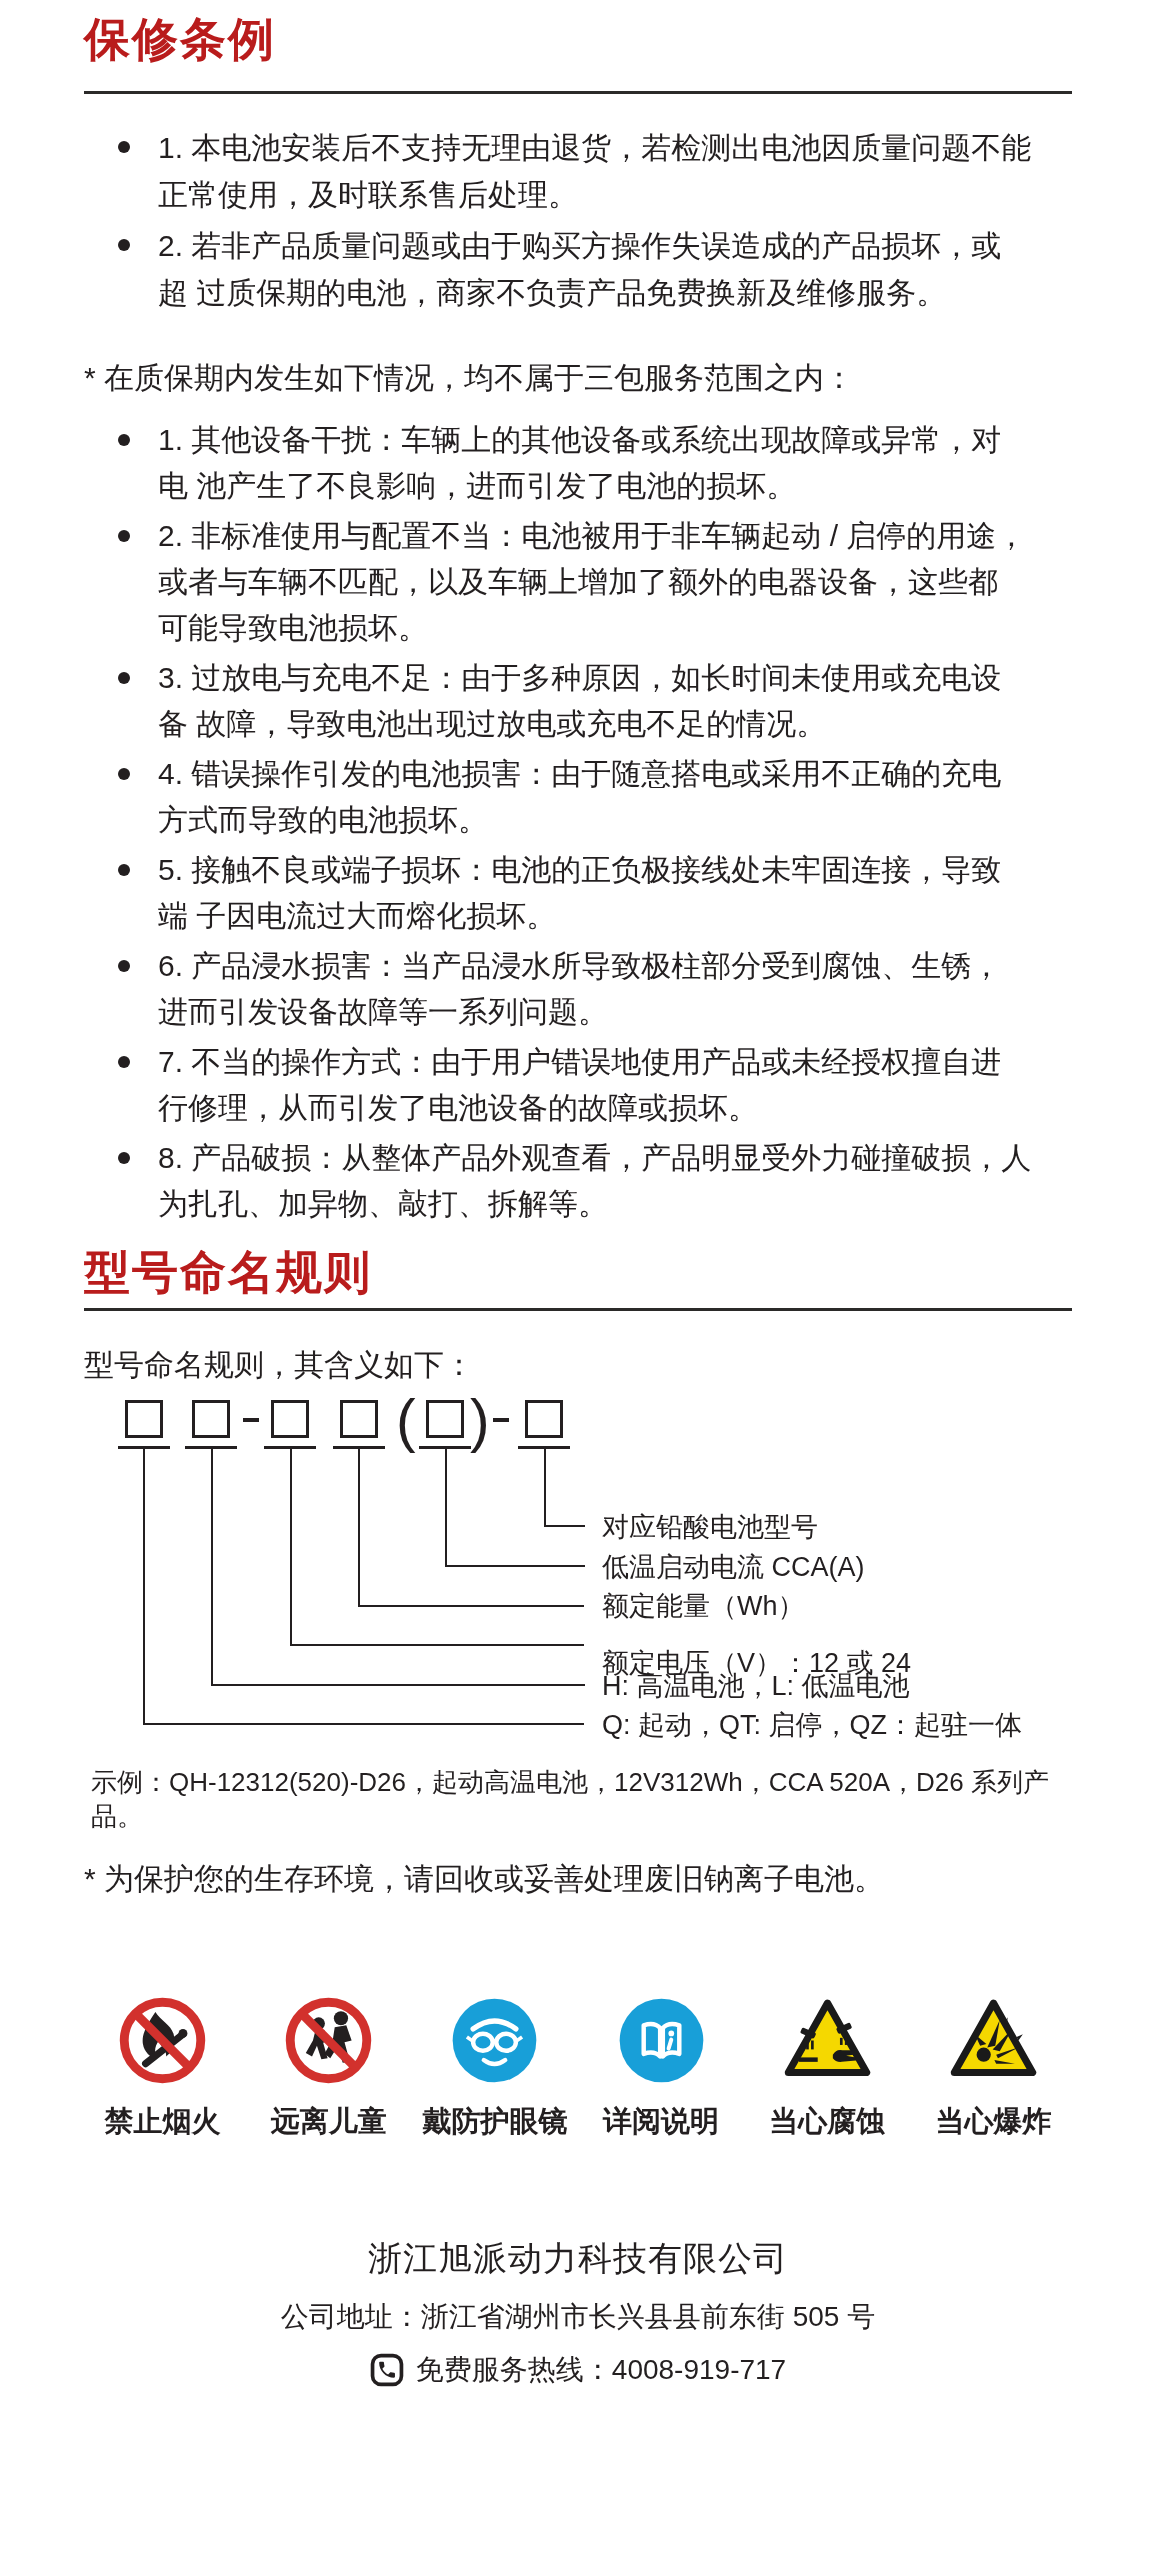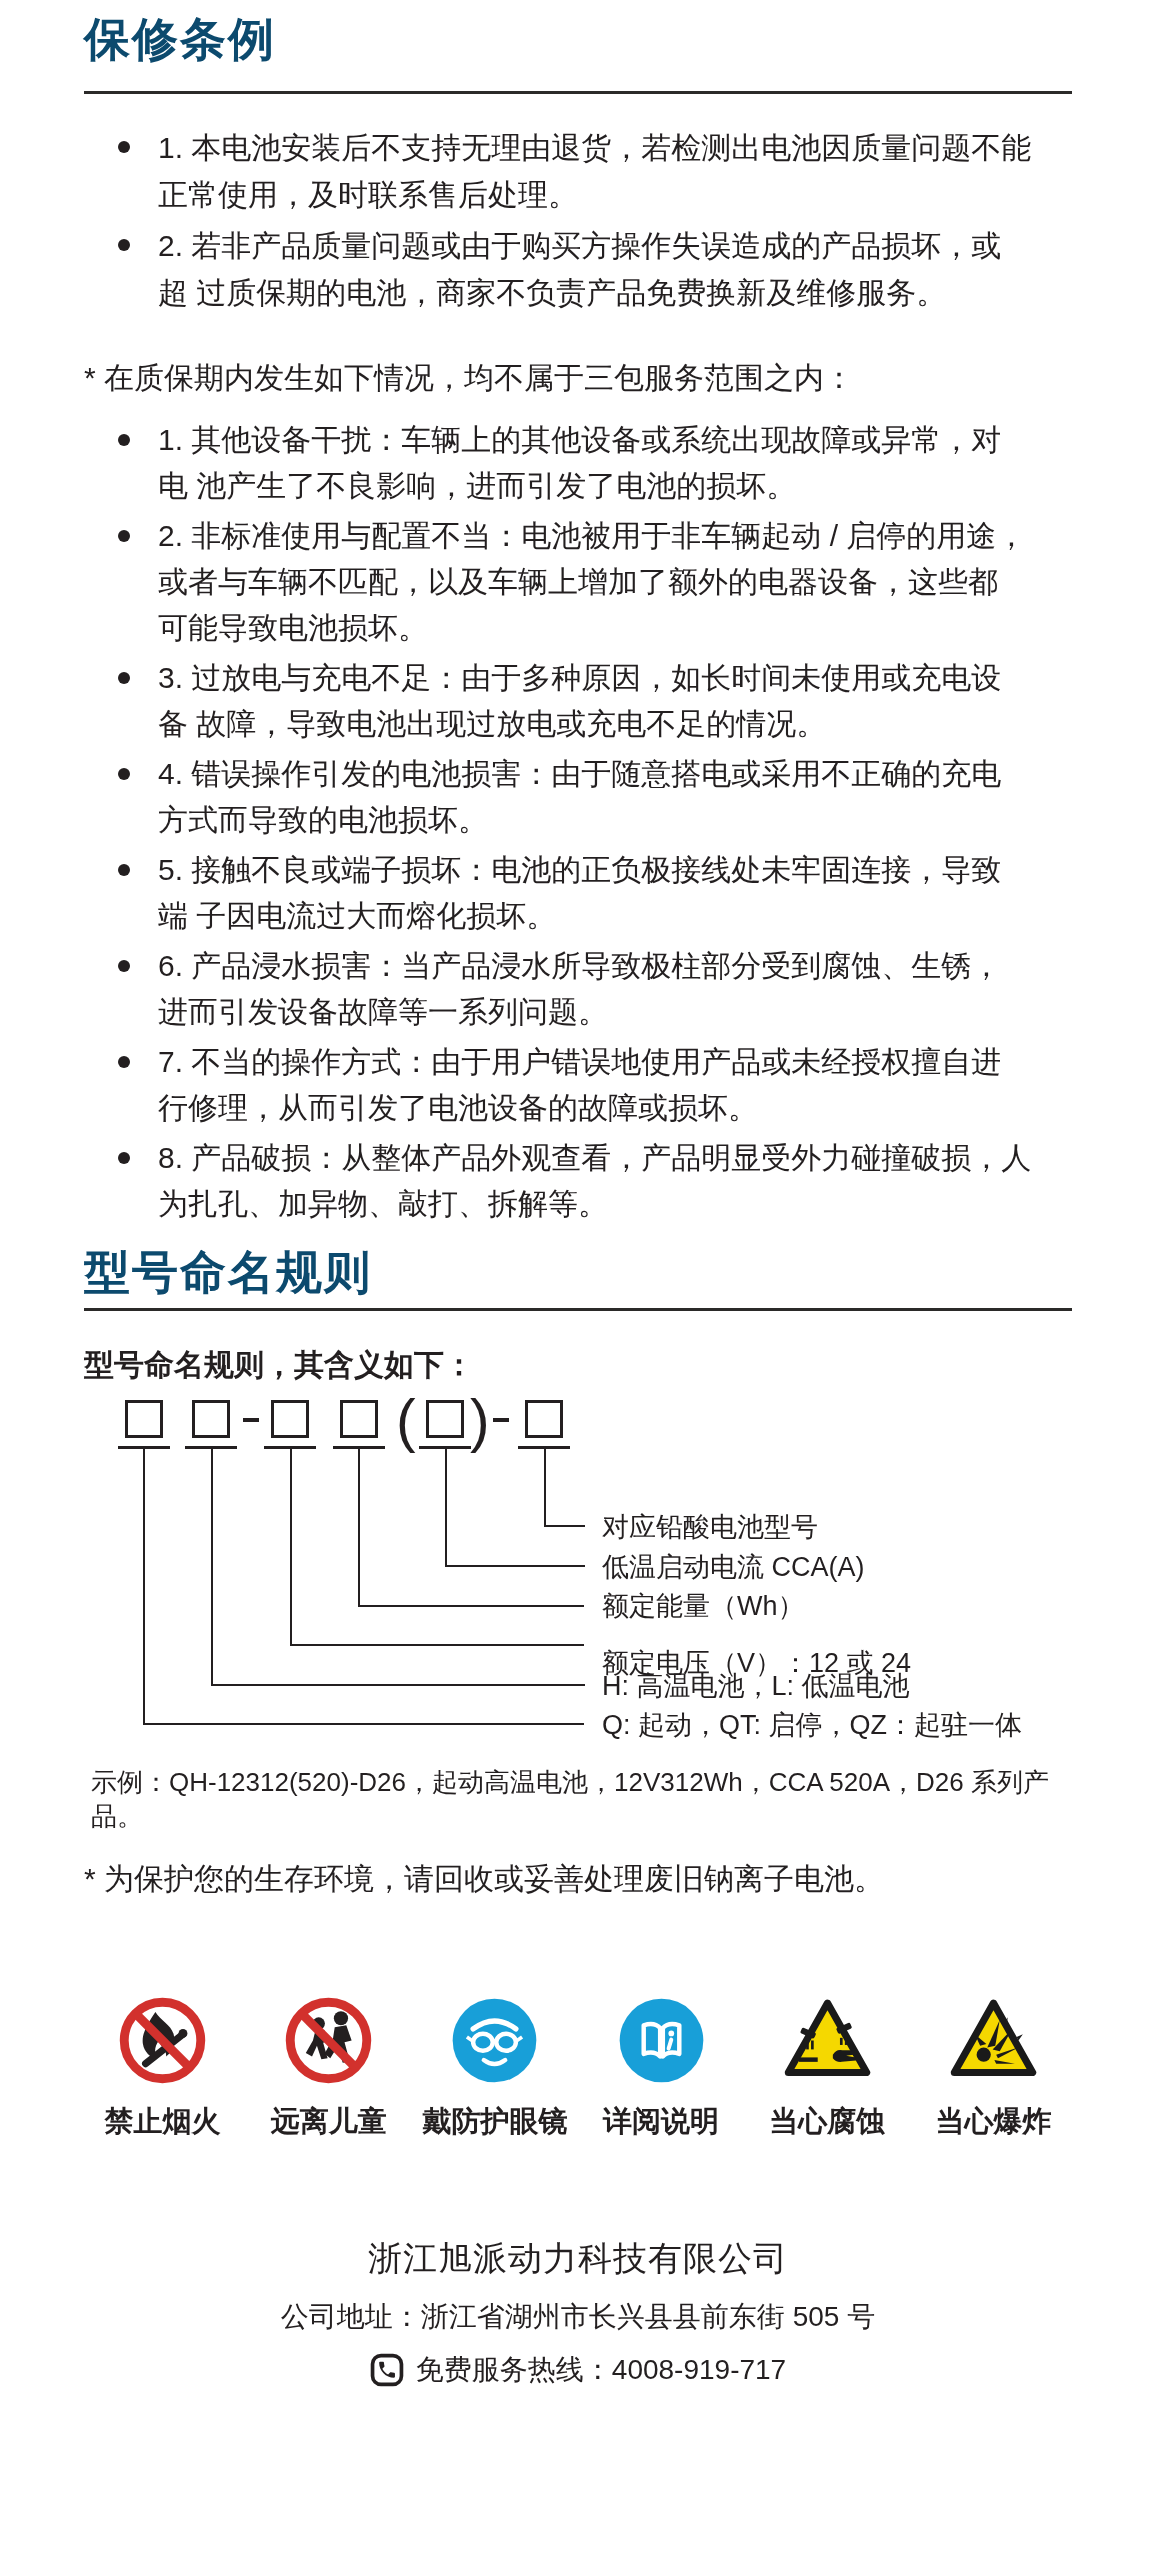--- a/index.html
+++ b/index.html
@@ -2,37 +2,37 @@
 <html><head>
 <meta charset="utf-8">
 <style>
   * { margin:0; padding:0; box-sizing:border-box; }
   html,body { background:#ffffff; }
   body { font-family:"Liberation Sans","DejaVu Sans",sans-serif; color:#231f20; }
   .page { width:1156px; height:2576px; margin:0 auto; background:#fff; overflow:hidden; }
   .content { padding:0 84px; }
 
   
-  .sec-title { margin-top:10px; font-size:46px; line-height:59px; font-weight:600; color:#0c4a6e; letter-spacing:2px; }
+  .sec-title { margin-top:10px; font-size:46px; line-height:59px; font-weight:600; color:#b91c1c; letter-spacing:2px; }
   .divider { margin-top:22px; height:3px; background:#2b2a29; width:988px; }
   .divider.d2 { margin-top:6px; }
 
   
   ul.blist { list-style:none; }
   ul.blist.l1 { margin-top:30px; }
   ul.blist.l2 { margin-top:16px; }
   ul.blist li { position:relative; padding-left:74px; font-size:30px; line-height:47px; font-weight:500; white-space:pre-line; margin-bottom:4px; }
   ul.blist.l2 li { line-height:46px; }
   ul.blist li::before { content:""; position:absolute; left:34px; top:17px; width:12px; height:12px; border-radius:50%; background:#231f20; }
 
   .note { margin-top:38px; font-size:30px; line-height:47px; font-weight:500; white-space:pre-line; }
   .note.n2 { margin-top:22px; }
 
   .sec2-title { margin-top:16px; }
-  .intro { margin-top:30px; font-size:30px; line-height:47px; font-weight:700; }
+  .intro { margin-top:30px; font-size:30px; line-height:47px; font-weight:400; }
 
   
   .diagram { position:relative; margin-top:10px; height:367px; }
   .dbox { position:absolute; top:2px; width:38px; height:38px; border:3px solid #231f20; background:#fff; }
   .dunder { position:absolute; top:48px; width:52px; height:3px; background:#231f20; }
   .ddash { position:absolute; top:20px; width:16px; height:4px; background:#231f20; }
   .dparen { position:absolute; top:-6px; font-size:59px; line-height:59px; font-weight:400; color:#231f20; }
   .dconn { position:absolute; border-left:2px solid #231f20; border-bottom:2px solid #231f20; }
   .dlabel { position:absolute; left:518px; font-size:27px; line-height:40px; font-weight:500; white-space:nowrap; }
 

